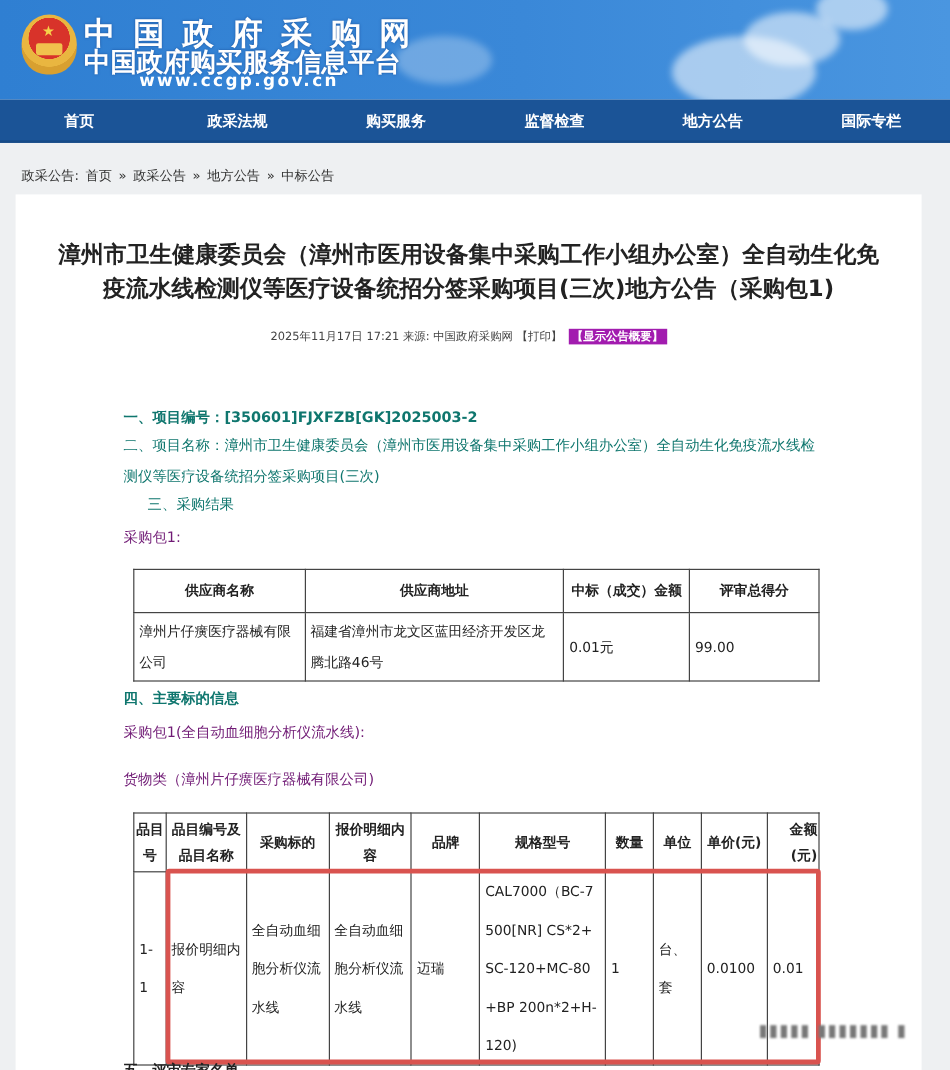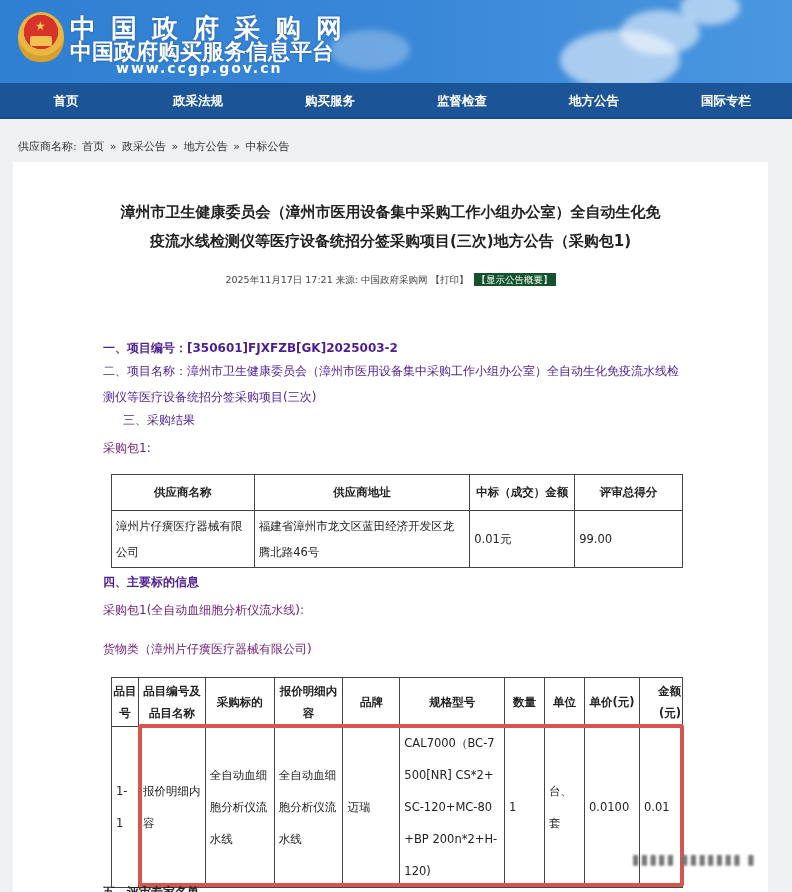--- a/index.html
+++ b/index.html
@@ -22,25 +22,25 @@
 
   .nav { position: absolute; left: 0; top: 83px; width: 792px; height: 36px; background: #1b5497;
     border-bottom: 2px solid #174a86; display: flex; }
   .nav-item { flex: 1; text-align: center; color: #fff; font-weight: bold; font-size: 12.5px; line-height: 36px; cursor: pointer; }
 
   .crumb { position: absolute; left: 18px; top: 139px; font-size: 11px; color: #333; }
   .crumb span { margin-right: 2px; }
 
   .card { position: absolute; left: 13px; top: 162px; width: 755px; height: 740px; background: #fff; }
 
-  .title { position: absolute; left: 13px; top: 198px; width: 755px; text-align: center; font-size: 15px; font-weight: bold; line-height: 29px; color: #222; }
+  .title { position: absolute; left: 13px; top: 198px; width: 755px; text-align: center; font-size: 19px; font-weight: bold; line-height: 29px; color: #222; }
   .meta { position: absolute; left: 13px; top: 274px; width: 755px; text-align: center; font-size: 9.5px; color: #444; }
-  .meta .badge { background: #14532d; color: #fff; padding: 1px 3px; margin-left: 2px; }
+  .meta .badge { background: #a21caf; color: #fff; padding: 1px 3px; margin-left: 2px; font-weight: bold; }
 
-  .p { position: absolute; left: 103px; font-size: 12px; color: #4c1d95; }
+  .p { position: absolute; left: 103px; font-size: 12px; color: #0f766e; }
   .p.b { font-weight: bold; }
   .p.light { color: #701a75; }
 
   table { border-collapse: collapse; position: absolute; font-size: 11.5px; color: #222; }
   td, th { border: 1px solid #444; }
   th { font-weight: bold; }
 
   .t1 { left: 111px; top: 474px; width: 572px; }
   .t1 th { height: 36px; text-align: center; font-weight: bold; }
   .t1 td { height: 57px; line-height: 26px; padding: 0 4px; vertical-align: middle; }
@@ -74,21 +74,21 @@
 <div class="nav">
   <div class="nav-item">首页</div>
   <div class="nav-item">政采法规</div>
   <div class="nav-item">购买服务</div>
   <div class="nav-item">监督检查</div>
   <div class="nav-item">地方公告</div>
   <div class="nav-item">国际专栏</div>
 </div>
 
 <div class="crumb">
-  <span>供应商名称:</span>
+  <span>政采公告:</span>
   <span>首页</span>
   <span>»</span>
   <span>政采公告</span>
   <span>»</span>
   <span>地方公告</span>
   <span>»</span>
   <span>中标公告</span>
 </div>
 
 <div class="card"></div>

